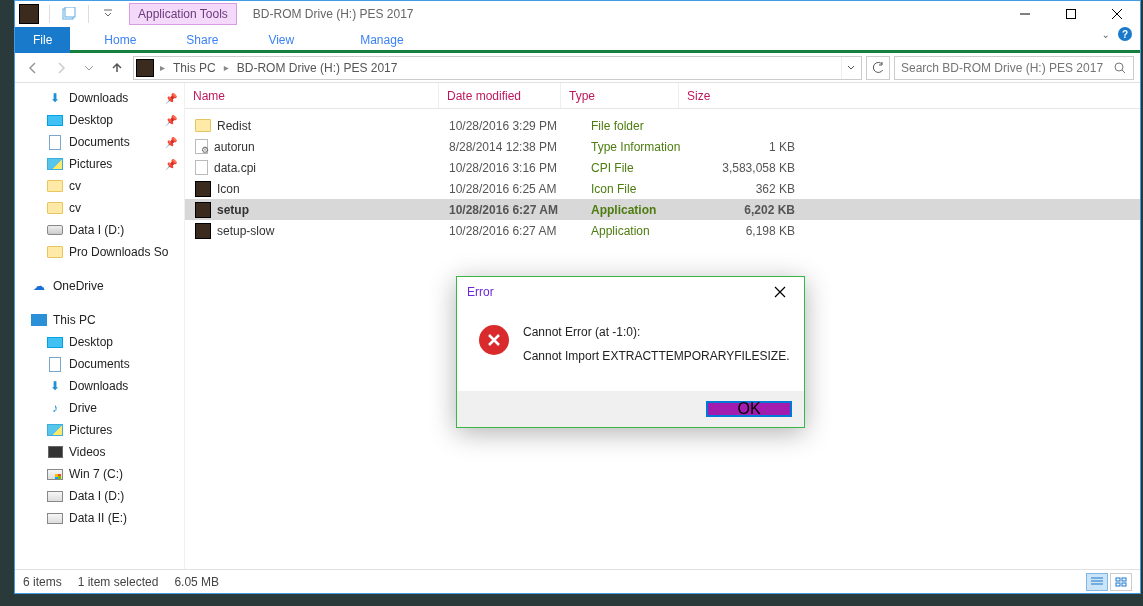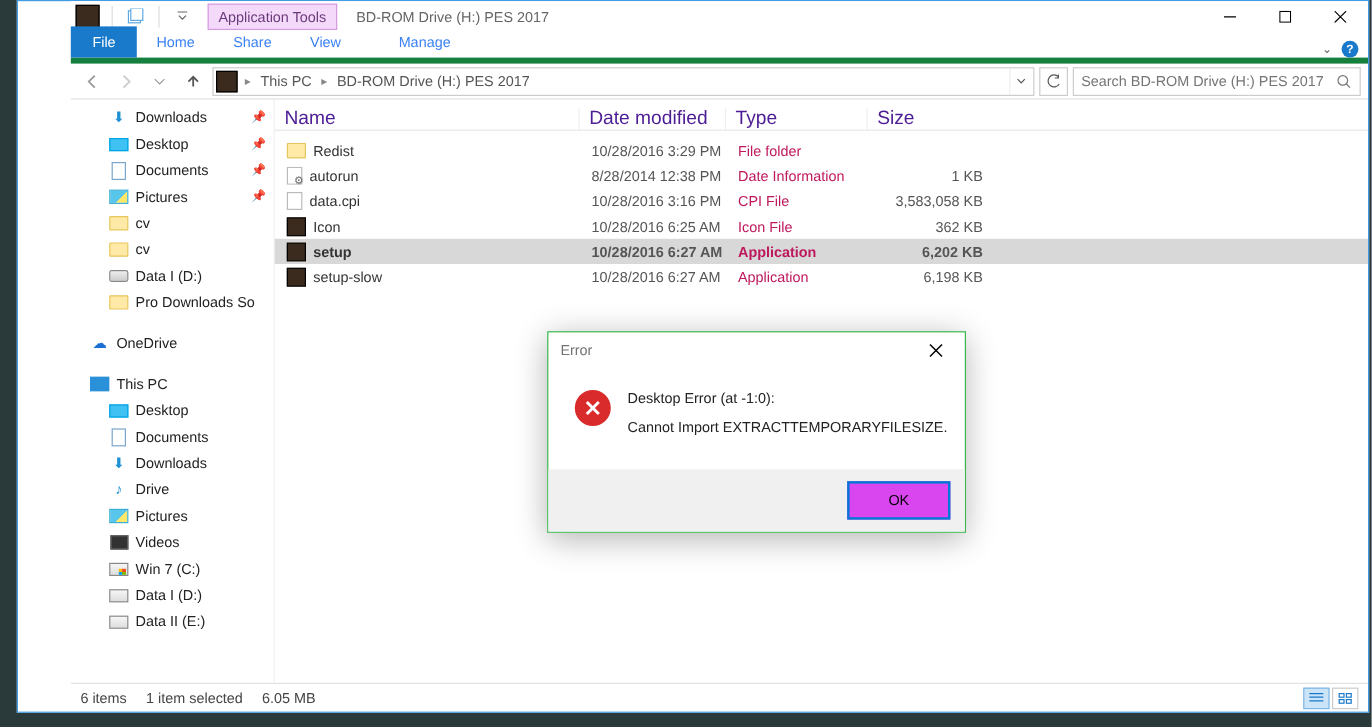--- a/index.html
+++ b/index.html
@@ -1,29 +1,29 @@
 <!DOCTYPE html>
 <html><head>
 <meta charset="utf-8">
 <style>
   * { box-sizing: border-box; margin: 0; padding: 0; font-family: "Segoe UI", Tahoma, sans-serif; }
   body { width: 1143px; height: 606px; background: #2a3a3a; overflow: hidden; font-size: 12px; }
-  .window { position: absolute; left: 14px; top: 0; width: 1127px; height: 594px; background: #fff; border: 1px solid #429ce3; display: flex; flex-direction: column; padding-left: 44px; }
+  .window { position: absolute; left: 14px; top: 0; width: 1127px; height: 594px; background: #fff; border: 1px solid #429ce3; display: flex; flex-direction: column; }
   
   .titlebar { display:flex; align-items:center; height:26px; background:#fff; }
   .titleicon { width:20px; height:20px; margin:2px 2px 2px 4px; background:#3b2b1f; border:1px solid #000; }
   .qat { display:flex; align-items:center; gap:4px; padding:0 4px; }
   .qat-btn { width:22px; height:22px; display:flex; align-items:center; justify-content:center; color:#555; }
   .divider-v { width:1px; height:18px; background:#ddd; margin:0 4px; }
   .apptools { border:1px solid #d69ce0; background:#f5d9fb; height:22px; padding:0 8px; display:flex; align-items:center; color:#6a3b7a; font-size:12px; margin-left:6px; }
   .title-text { margin-left:16px; color:#666; font-size:12px; }
   .winctrls { margin-left:auto; display:flex; }
   .winctrl { width:46px; height:26px; display:flex; align-items:center; justify-content:center; color:#000; }
   
-  .ribbon { display:flex; align-items:flex-end; height:26px; border-bottom:5px solid #15803d; }
+  .ribbon { display:flex; align-items:flex-start; height:26px; border-bottom:3px solid #15803d;gap:18px; }
   .filetab { background:#1979ca; color:#fff; height:26px; padding:0 18px; display:flex; align-items:center; font-size:12px; }
   .rtab { height:26px; padding:0 16px; display:flex; align-items:center; color:#3b82f6; font-size:12px; }
   .rtab.manage { margin-left:16px; }
   .ribbon-spacer { margin-left:auto; display:flex; align-items:center; gap:8px; padding-right:8px; }
   .help-circle { width:14px; height:14px; border-radius:50%; background:#1979ca; color:#fff; font-size:10px; display:flex; align-items:center; justify-content:center; font-weight:bold; }
   
   .navbar { display:flex; align-items:center; gap:4px; height:30px; padding:3px 6px; border-bottom:1px solid #e1e1e1; }
   .nav-arrow { width:24px; height:24px; display:flex; align-items:center; justify-content:center; color:#888; }
   .nav-arrow.enabled { color:#333; }
   .bc { flex:1; height:24px; border:1px solid #ccc; display:flex; align-items:center; padding:0 2px; }
@@ -52,56 +52,56 @@
   .ico-doc { width:12px; height:15px; border:1px solid #7aa6cc; background:#fff; }
   .ico-pic { width:16px; height:12px; border:1px solid #3aaed8; background:linear-gradient(135deg,#58c5ea 60%,#ffe76a 60%); }
   .ico-vid { width:15px; height:12px; border:1px solid #666; background:#333; }
   .ico-mus { color:#1e90d4; }
   .ico-cloud { color:#1a6fd4; }
   .ico-pc { width:16px; height:12px; border:1px solid #2a90d8; background:#2a90d8; }
   .ico-drv { width:16px; height:11px; border:1px solid #888; background:linear-gradient(#f6f6f6,#ddd); position:relative; }
   .ico-drv .win { position:absolute; right:1px; bottom:0; width:6px; height:5px; background:conic-gradient(#f25022 0 25%,#7fba00 0 50%,#00a4ef 0 75%,#ffb900 0); }
   
   .filelist { flex:1; display:flex; flex-direction:column; }
-  .cols { display:flex; height:26px; border-bottom:1px solid #e6e6e6; color:#4c1d95; font-size:16px;align-items:flex-end; }
+  .cols { display:flex; height:26px; border-bottom:1px solid #e6e6e6; color:#be185d; font-size:12px; }
   .col { display:flex; align-items:center; padding-left:8px; border-right:1px solid #eee; }
   .c-name { width:254px; }
   .c-date { width:122px; }
   .c-type { width:118px; }
   .c-size { width:108px; text-align:right; border-right:none; justify-content:flex-start; }
   .rows { flex:1; padding-top:6px; }
   .row { display:flex; align-items:center; height:21px; padding-left:2px; }
   .row.sel { background:#d8d8d8;font-weight:bold; }
   .cell { padding-left:8px; color:#333; font-size:12px; overflow:hidden; text-overflow:ellipsis; white-space:nowrap; }
   .cell.name { width:254px; display:flex; align-items:center; gap:6px; }
   .cell.date { width:122px; color:#555; }
-  .cell.type { width:118px; color:#be185d; }
+  .cell.type { width:118px; color:#4d7c0f;margin-left:20px; }
   .cell.size { width:108px; color:#555; text-align:right; padding-right:14px; }
   .fico { width:16px; height:16px; display:inline-flex; align-items:center; justify-content:center; }
   .fico-folder { background:#ffeaa7; border:1px solid #e5c560; border-radius:1px; height:13px; }
   .fico-cfg { width:13px; height:15px; border:1px solid #bbb; background:#fff; position:relative; }
   .fico-cfg::after { content:"⚙"; position:absolute; right:-2px; bottom:-2px; font-size:9px; color:#666; }
   .fico-cpi { width:13px; height:15px; border:1px solid #bbb; background:#fff; }
   .fico-app { width:16px; height:16px; background:#3b2b1f; border:1px solid #000; }
   
   .status { height:24px; border-top:1px solid #e1e1e1; display:flex; align-items:center; padding:0 8px; color:#444; font-size:12px; }
   .status .seg { margin-right:16px; }
   .status .viewbtns { margin-left:auto; display:flex; gap:2px; }
   .viewbtn { width:22px; height:18px; border:1px solid #ccc; display:flex; align-items:center; justify-content:center; color:#1979ca; font-size:10px; }
   .viewbtn.active { background:#cce4f7; border-color:#7fb8e6; }
   
   .dialog { position:absolute; left:456px; top:276px; width:349px; background:#fff; border:1px solid #39b54a; box-shadow:0 5px 25px rgba(0,0,0,.3); }
-  .dlg-title { height:30px; display:flex; align-items:center; padding-left:10px; padding-right:4px; font-size:12px; color:#737373; border-bottom:0; }
+  .dlg-title { height:30px; display:flex; align-items:center; padding-left:10px; padding-right:4px; font-size:12px; color:#6d28d9; border-bottom:0; }
   .dlg-close { margin-left:auto; width:40px; height:30px; display:flex; align-items:center; justify-content:center; font-size:14px; }
   .dlg-body { display:flex; padding:18px 14px 18px 22px; gap:14px; align-items:flex-start; }
   .dlg-icon { width:30px; height:30px; border-radius:50%; background:#d92b2b; display:flex; align-items:center; justify-content:center; color:#fff; font-size:16px; font-weight:bold; flex-shrink:0; }
   .dlg-text { font-size:12px; color:#222; }
   .dlg-text div { margin-bottom:10px; }
   .dlg-actions { background:#f0f0f0; padding:10px 12px; display:flex; justify-content:flex-end; }
-  .dlg-ok { width:86px; height:32px; border:2px solid #0078d7; background:#d946ef; display:flex; align-items:center; justify-content:center; font-size:12px; }
+  .dlg-ok { width:86px; height:16px; border:2px solid #0078d7; background:#a21caf; display:flex; align-items:center; justify-content:center; font-size:16px; }
   svg { display:block; }
 </style>
 </head>
 <body>
 
 <div class="window">
 
   <div class="titlebar">
     <div class="titleicon"></div>
     <div class="qat">
@@ -337,21 +337,21 @@
     <div class="cell date">10/28/2016 3:29 PM</div>
     <div class="cell type">File folder</div>
     <div class="cell size"></div>
   </div>
           <div class="row">
     <div class="cell name">
               <span class="fico fico-cfg"></span>
               <span>autorun</span>
             </div>
     <div class="cell date">8/28/2014 12:38 PM</div>
-    <div class="cell type">Date Information</div>
+    <div class="cell type">Type Information</div>
     <div class="cell size">1 KB</div>
   </div>
           <div class="row">
     <div class="cell name">
               <span class="fico fico-cpi"></span>
               <span>data.cpi</span>
             </div>
     <div class="cell date">10/28/2016 3:16 PM</div>
     <div class="cell type">CPI File</div>
     <div class="cell size">3,583,058 KB</div>
@@ -418,20 +418,20 @@
         </svg>
       </div>
   </div>
   <div class="dlg-body">
     <div class="dlg-icon">
         <svg width="16" height="16">
           <path d="M3 3l10 10M13 3L3 13" stroke="#fff" stroke-width="2.5"></path>
         </svg>
       </div>
     <div class="dlg-text">
-      <div>Desktop Error (at -1:0):</div>
+      <div>Cannot Error (at -1:0):</div>
       <div>Cannot Import EXTRACTTEMPORARYFILESIZE.</div>
     </div>
   </div>
   <div class="dlg-actions">
     <div class="dlg-ok">OK</div>
   </div>
 </div>
 
 </body></html>

